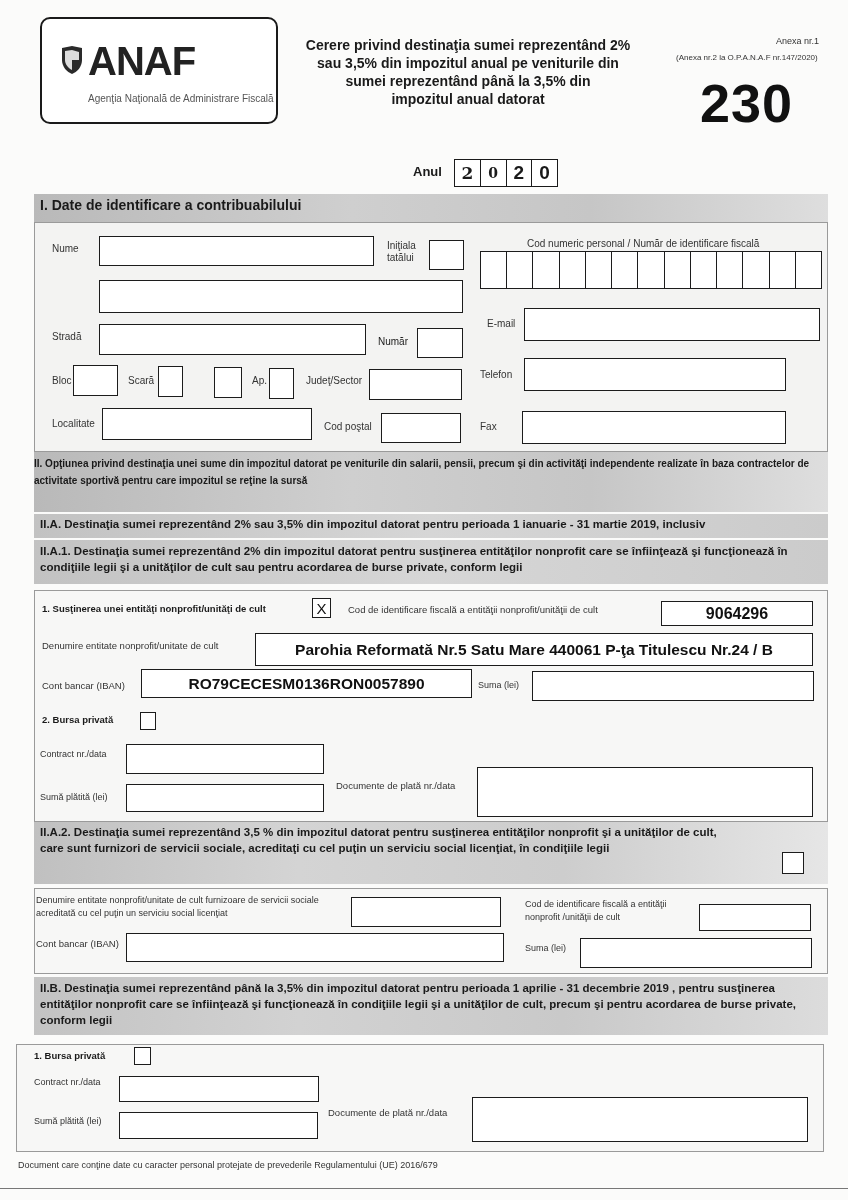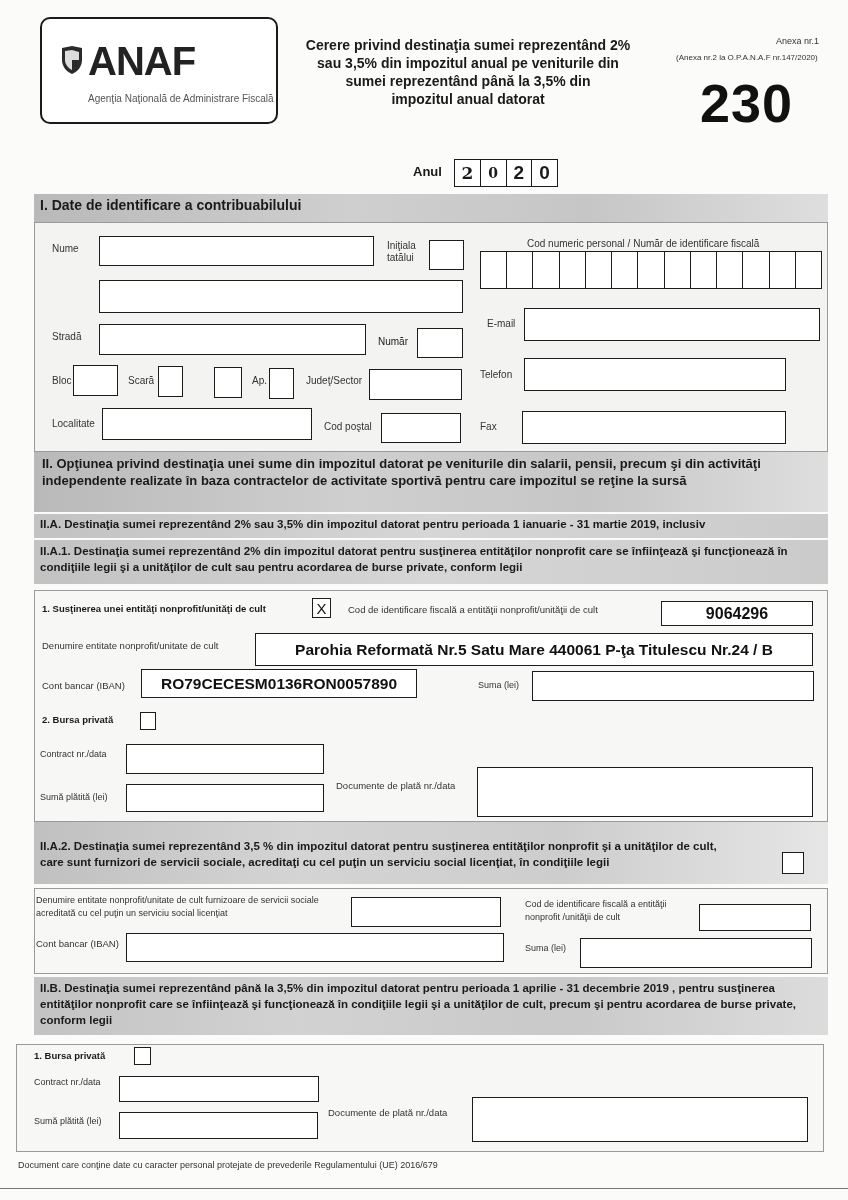--- a/index.html
+++ b/index.html
@@ -99,21 +99,21 @@
 </div>
 
 <div class="lbl" style="left:487px;top:318px;">E-mail</div>
 <div class="box" style="left:524px;top:308px;width:296px;height:33px;"></div>
 <div class="lbl" style="left:480px;top:369px;">Telefon</div>
 <div class="box" style="left:524px;top:358px;width:262px;height:33px;"></div>
 <div class="lbl" style="left:480px;top:421px;">Fax</div>
 <div class="box" style="left:522px;top:411px;width:264px;height:33px;"></div>
 
 <div class="band" style="top:452px;height:60px;">
-  <div style="padding:3px 8px;font-size:13px;line-height:17px;">II. Opţiunea privind destinaţia unei sume din impozitul datorat pe veniturile din salarii, pensii, precum şi din activităţi independente realizate în baza contractelor de activitate sportivă pentru care impozitul se reţine la sursă</div>
+  <div style="padding:3px 0;font-size:10px;line-height:17px;">II. Opţiunea privind destinaţia unei sume din impozitul datorat pe veniturile din salarii, pensii, precum şi din activităţi independente realizate în baza contractelor de activitate sportivă pentru care impozitul se reţine la sursă</div>
 </div>
 <div class="band" style="top:514px;height:24px;background:linear-gradient(90deg,#c2c2c2,#d6d6d6,#cbcbcb);">
   <div style="padding:4px 6px;font-size:11.5px;">II.A. Destinaţia sumei reprezentând 2% sau 3,5% din impozitul datorat pentru perioada 1 ianuarie - 31 martie 2019, inclusiv</div>
 </div>
 <div class="band" style="top:540px;height:44px;background:linear-gradient(90deg,#c2c2c2,#d6d6d6,#cbcbcb);">
   <div style="padding:3px 6px;font-size:11.5px;line-height:16px;">II.A.1. Destinaţia sumei reprezentând 2% din impozitul datorat pentru susţinerea entităţilor nonprofit care se înfiinţează şi funcţionează în condiţiile legii şi a unităţilor de cult sau pentru acordarea de burse private, conform legii</div>
 </div>
 
 <div class="panel" style="left:34px;top:590px;width:794px;height:232px;background:#f7f7f6;"></div>
 
@@ -125,38 +125,38 @@
 <div class="box" style="left:661px;top:601px;width:152px;height:25px;">
   <div class="val">9064296</div>
 </div>
 
 <div class="lbl" style="left:42px;top:640px;font-size:9.5px;">Denumire entitate nonprofit/unitate de cult</div>
 <div class="box" style="left:255px;top:633px;width:558px;height:33px;">
   <div class="val" style="font-size:15.5px;">Parohia Reformată Nr.5 Satu Mare 440061 P-ţa Titulescu Nr.24 / B</div>
 </div>
 
 <div class="lbl" style="left:42px;top:680px;font-size:9.5px;">Cont bancar (IBAN)</div>
-<div class="box" style="left:141px;top:669px;width:276px;height:29px;">
+<div class="box" style="left:141px;top:669px;width:331px;height:29px;">
   <div class="val" style="font-size:15.5px;">RO79CECESM0136RON0057890</div>
 </div>
 <div class="lbl" style="left:478px;top:680px;font-size:9px;">Suma (lei)</div>
 <div class="box" style="left:532px;top:671px;width:282px;height:30px;"></div>
 
 <div class="lblb" style="left:42px;top:714px;font-size:9.5px;">2. Bursa privată</div>
 <div class="box" style="left:140px;top:712px;width:16px;height:18px;"></div>
 
 <div class="lbl" style="left:40px;top:749px;font-size:9px;">Contract nr./data</div>
 <div class="box" style="left:126px;top:744px;width:198px;height:30px;"></div>
 <div class="lbl" style="left:40px;top:792px;font-size:9px;">Sumă plătită (lei)</div>
 <div class="box" style="left:126px;top:784px;width:198px;height:28px;"></div>
 <div class="lbl" style="left:336px;top:780px;font-size:9.5px;">Documente de plată nr./data</div>
 <div class="box" style="left:477px;top:767px;width:336px;height:50px;"></div>
 
 <div class="band" style="top:822px;height:62px;background:linear-gradient(90deg,#c0c0c0,#d4d4d4,#cdcdcd,#e6e6e6);">
-  <div style="padding:16px 6px;font-size:11.5px;line-height:16px;width:700px;">II.A.2. Destinaţia sumei reprezentând 3,5 % din impozitul datorat pentru susţinerea entităţilor nonprofit şi a unităţilor de cult, care sunt furnizori de servicii sociale, acreditaţi cu cel puţin un serviciu social licenţiat, în condiţiile legii</div>
+  <div style="padding:2px 6px;font-size:11.5px;line-height:16px;width:700px;">II.A.2. Destinaţia sumei reprezentând 3,5 % din impozitul datorat pentru susţinerea entităţilor nonprofit şi a unităţilor de cult, care sunt furnizori de servicii sociale, acreditaţi cu cel puţin un serviciu social licenţiat, în condiţiile legii</div>
 </div>
 <div class="box" style="left:782px;top:852px;width:22px;height:22px;"></div>
 
 <div class="panel" style="left:34px;top:888px;width:794px;height:86px;background:#f7f7f6;"></div>
 <div class="lbl" style="left:36px;top:894px;font-size:9px;white-space:normal;width:310px;line-height:13px;">Denumire entitate nonprofit/unitate de cult furnizoare de servicii sociale acreditată cu cel puţin un serviciu social licenţiat</div>
 <div class="box" style="left:351px;top:897px;width:150px;height:30px;"></div>
 <div class="lbl" style="left:525px;top:898px;font-size:9px;white-space:normal;width:172px;line-height:13px;">Cod de identificare fiscală a entităţii nonprofit /unităţii de cult</div>
 <div class="box" style="left:699px;top:904px;width:112px;height:27px;"></div>
 <div class="lbl" style="left:36px;top:938px;font-size:9.5px;">Cont bancar (IBAN)</div>
 <div class="box" style="left:126px;top:933px;width:378px;height:29px;"></div>

